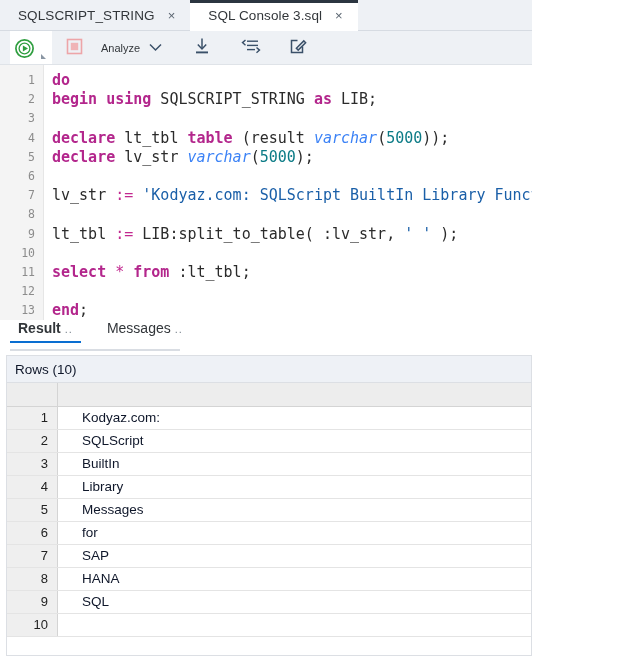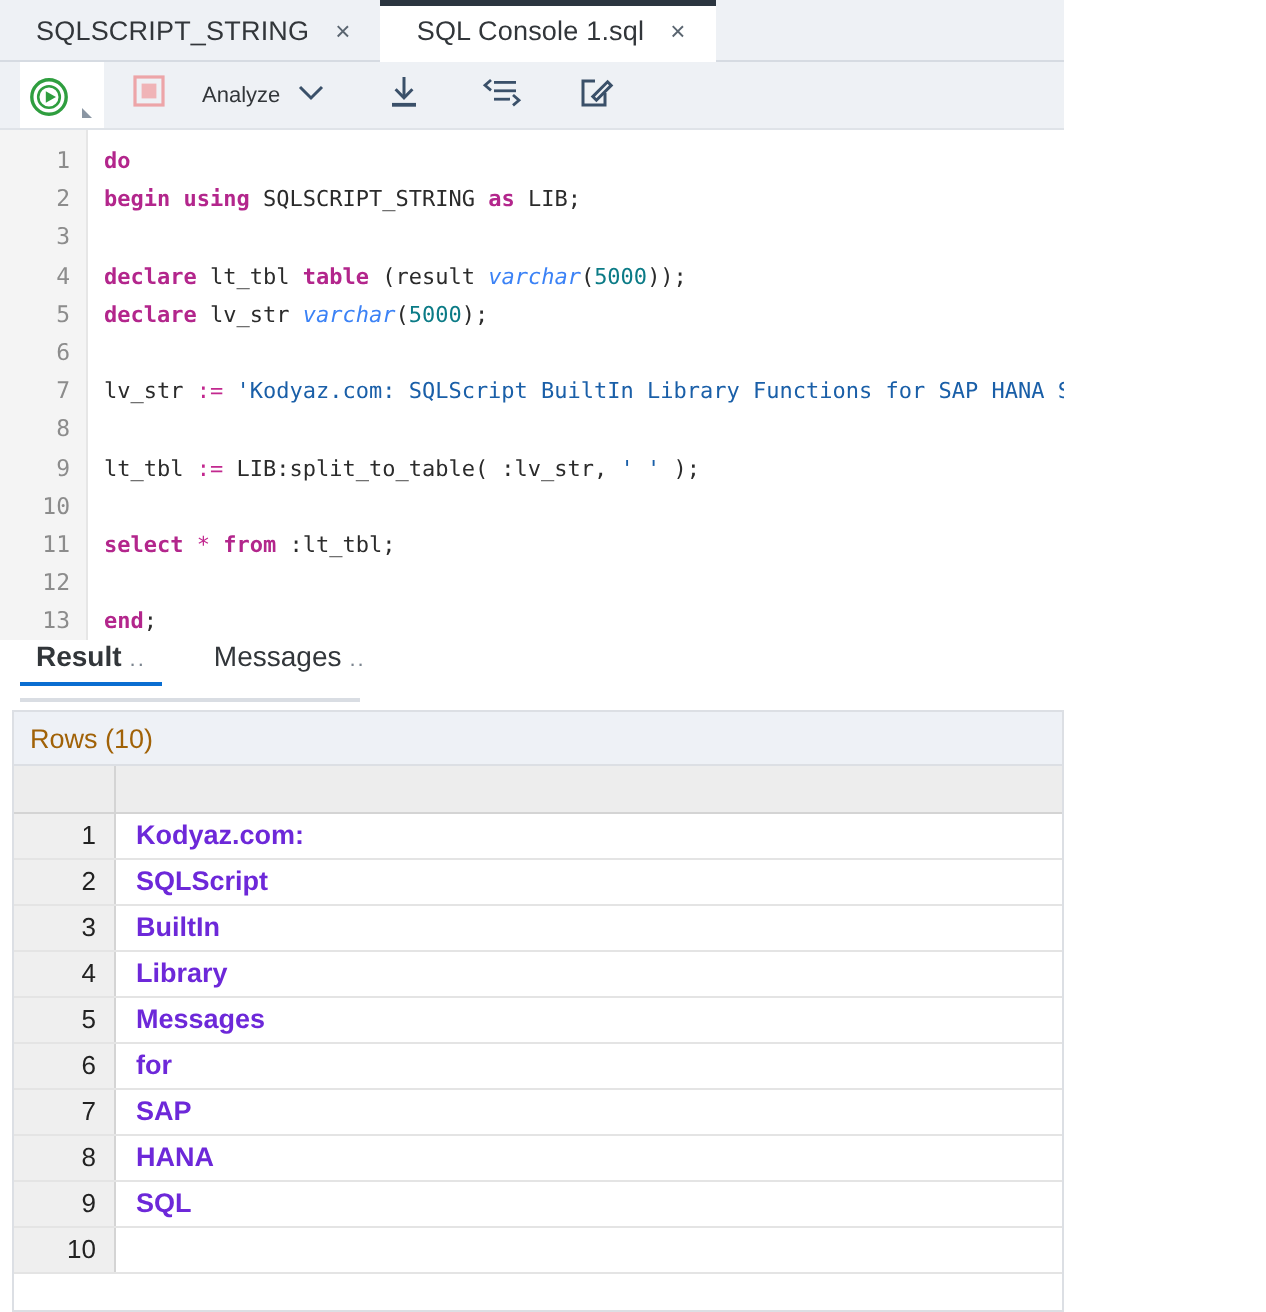--- a/index.html
+++ b/index.html
@@ -142,21 +142,21 @@
     font-family: "DejaVu Sans Mono", monospace;
     font-size: 11.5px;
     line-height: 19.2px;
     user-select: none;
   }
   .gutter div { padding-right: 8px; }
   .code {
     flex: 1 1 auto;
     padding: 6px 0 0 8px;
     font-family: "DejaVu Sans Mono", monospace;
-    font-size: 11px;
+    font-size: 15px;
     line-height: 19.2px;
     color: #2b2b2b;
     white-space: pre;
     overflow: hidden;
   }
   .code .ln { height: 19.2px; }
   .kw   { color: #b3268c; font-weight: bold; }
   .typ  { color: #3b82f6; font-style: italic; }
   .num  { color: #0b7b86; }
   .str  { color: #1a5fa8; }
@@ -218,21 +218,21 @@
   .rows-header {
     height: 27px;
     flex: 0 0 27px;
     background: #eef1f6;
     border: 1px solid #dcdfe4;
     border-bottom: none;
     display: flex;
     align-items: center;
     padding-left: 8px;
     font-size: 13.5px;
-    color: #a16207;
+    color: #0f172a;
   }
   .grid {
     flex: 1 1 auto;
     border: 1px solid #dcdfe4;
     border-top: 1px solid #dcdfe4;
     overflow: hidden;
     background: #ffffff;
   }
   .grid-head {
     display: flex;
@@ -262,41 +262,40 @@
     background: #efefef;
     border-right: 1px solid #d4d4d4;
     text-align: right;
     padding-right: 9px;
     font-size: 13px;
     color: #222222;
     line-height: 22px;
   }
   .grow .rval {
     flex: 1 1 auto;
-    padding-left: 10px;
+    padding-left: 24px;
     font-size: 13.5px;
-    color: #6d28d9;
+    color: #0f172a;
     line-height: 22px;
     white-space: nowrap;
     overflow: hidden;
-    font-weight: bold;
   }
 </style>
 </head>
 <body>
 
 <div id="app">
 
   <div class="tabbar">
     <div class="tab">
       <span>SQLSCRIPT_STRING</span>
       <span class="tab-close">×</span>
     </div>
     <div class="tab active">
-      <span>SQL Console 1.sql</span>
+      <span>SQL Console 3.sql</span>
       <span class="tab-close">×</span>
     </div>
   </div>
 
   <div class="toolbar">
 
     <div class="run-wrap">
       <span class="tb-btn run-ico">
         <svg width="21" height="21" viewBox="0 0 21 21">
           <circle cx="10.5" cy="10.5" r="8.6" fill="none" stroke="#2f9e3f" stroke-width="1.7"></circle>

